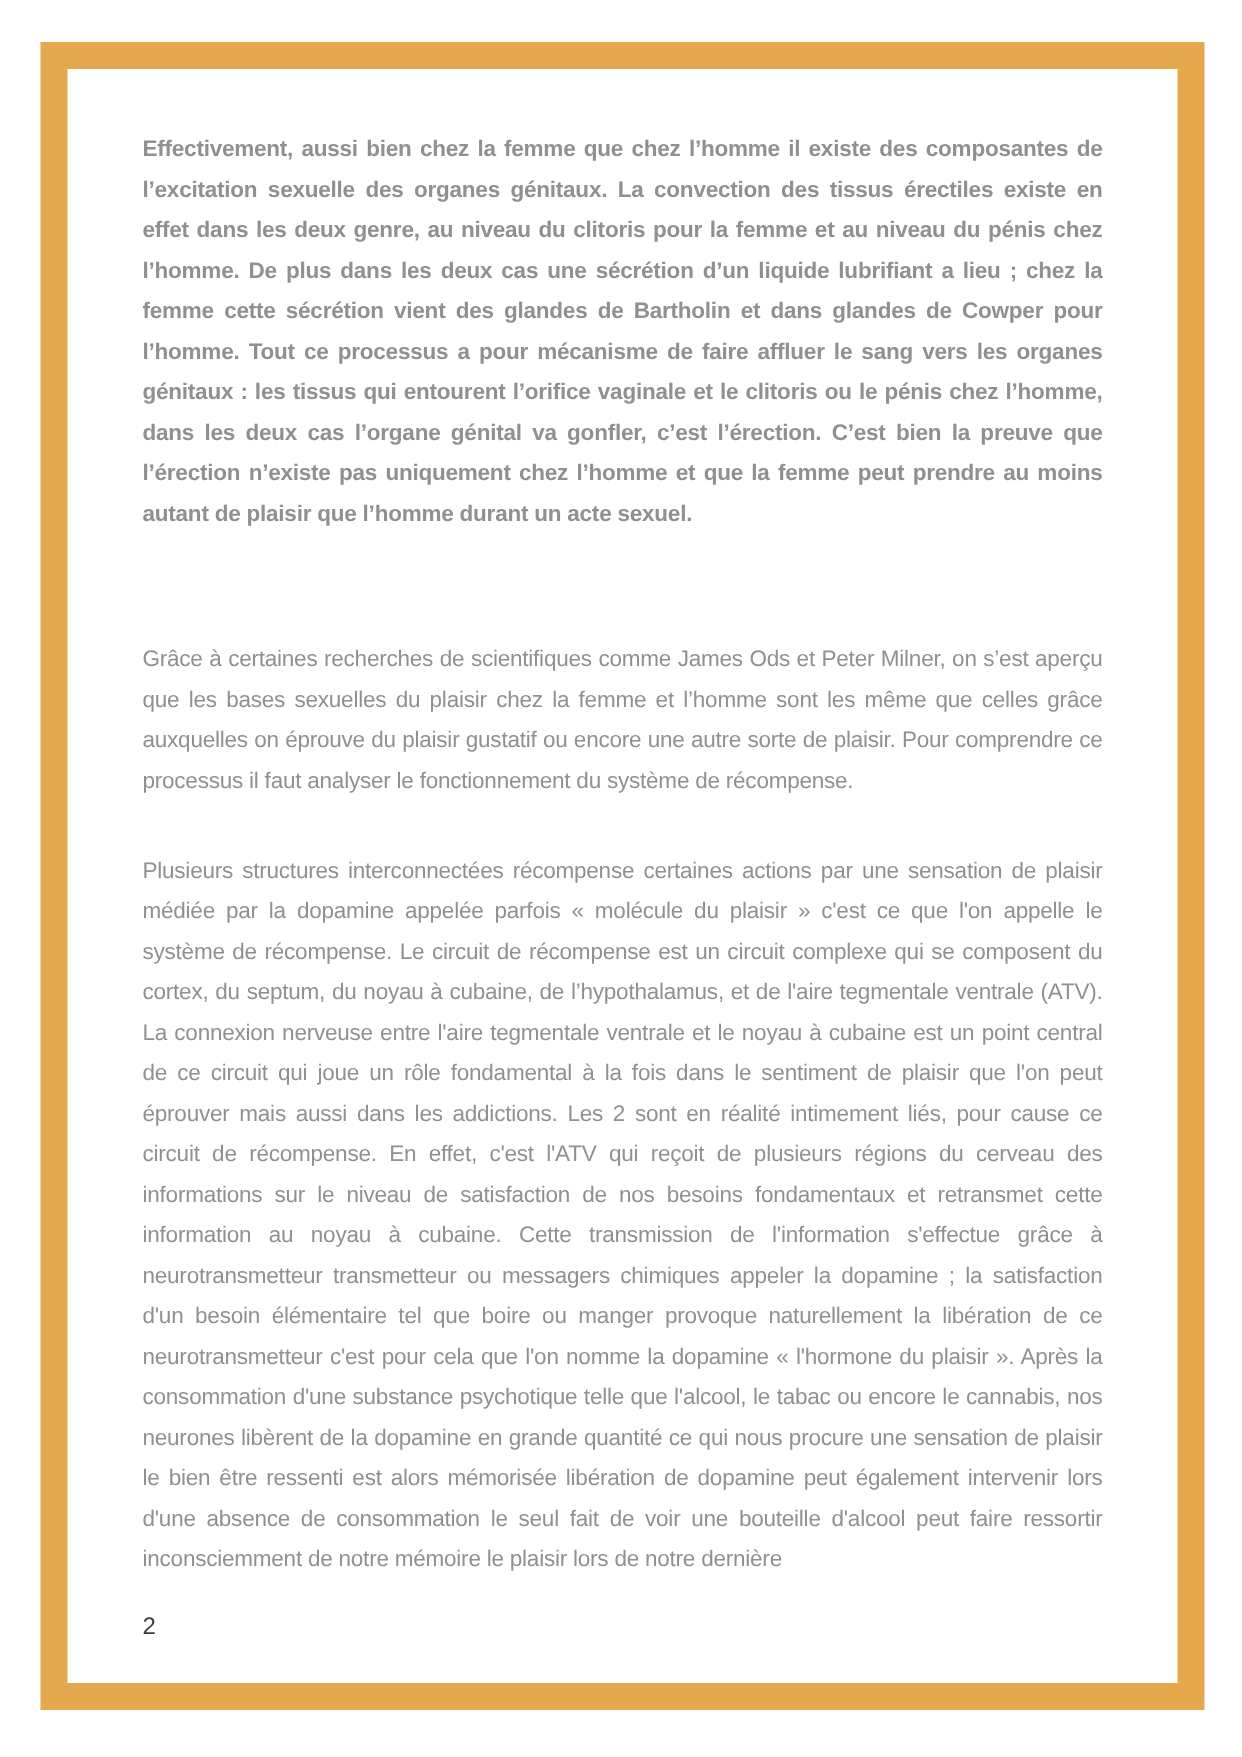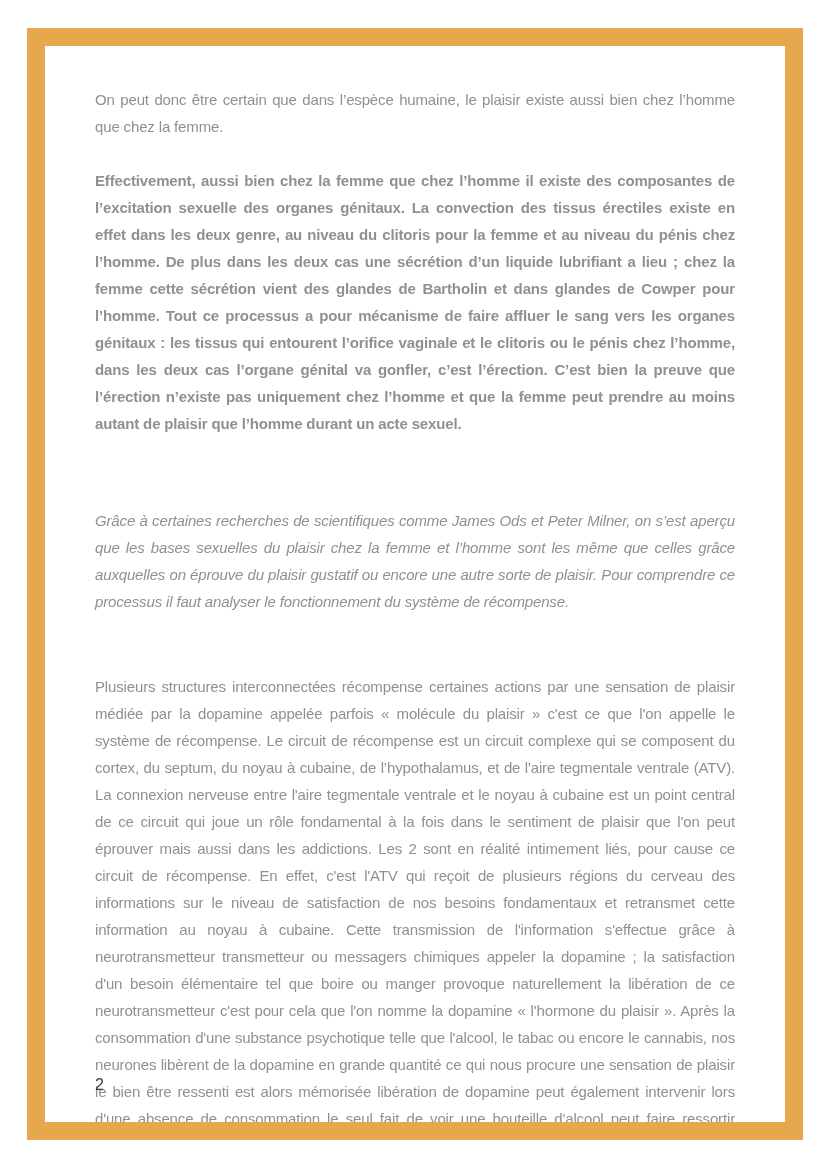--- a/index.html
+++ b/index.html
@@ -39,36 +39,35 @@
   }
   .content p {
     color: var(--text-color);
     font-size: 15px;
     line-height: 27px;
     letter-spacing: -0.15px;
     text-align: justify;
     margin-bottom: 27px;
   }
   p.para-2 { margin-bottom: 70px; font-weight: bold; }
-  p.para-3 { margin-bottom: 58px; font-style: italic; }
+  p.para-3 { margin-bottom: 33px; }
   .page-number {
     position: absolute;
     left: 50px;
     bottom: 28px;
     color: var(--pagenum-color);
     font-size: 16px;
     font-weight: 400;
   }
 </style>
 </head>
 <body>
 
 <div class="page">
   <div class="frame">
     <div class="content">
-      <p class="para-1">On peut donc être certain que dans l’espèce humaine, le plaisir existe aussi bien chez l’homme que chez la femme.</p>
       <p class="para-2">Effectivement, aussi bien chez la femme que chez l’homme il existe des composantes de l’excitation sexuelle des organes génitaux. La convection des tissus érectiles existe en effet dans les deux genre, au niveau du clitoris pour la femme et au niveau du pénis chez l’homme. De plus dans les deux cas une sécrétion d’un liquide lubrifiant a lieu ; chez la femme cette sécrétion vient des glandes de Bartholin et dans glandes de Cowper pour l’homme. Tout ce processus a pour mécanisme de faire affluer le sang vers les organes génitaux : les tissus qui entourent l’orifice vaginale et le clitoris ou le pénis chez l’homme, dans les deux cas l’organe génital va gonfler, c’est l’érection. C’est bien la preuve que l’érection n’existe pas uniquement chez l’homme et que la femme peut prendre au moins autant de plaisir que l’homme durant un acte sexuel.</p>
       <p class="para-3">Grâce à certaines recherches de scientifiques comme James Ods et Peter Milner, on s’est aperçu que les bases sexuelles du plaisir chez la femme et l’homme sont les même que celles grâce auxquelles on éprouve du plaisir gustatif ou encore une autre sorte de plaisir. Pour comprendre ce processus il faut analyser le fonctionnement du système de récompense.</p>
       <p class="para-4">Plusieurs structures interconnectées récompense certaines actions par une sensation de plaisir médiée par la dopamine appelée parfois « molécule du plaisir » c'est ce que l'on appelle le système de récompense. Le circuit de récompense est un circuit complexe qui se composent du cortex, du septum, du noyau à cubaine, de l’hypothalamus, et de l'aire tegmentale ventrale (ATV). La connexion nerveuse entre l'aire tegmentale ventrale et le noyau à cubaine est un point central de ce circuit qui joue un rôle fondamental à la fois dans le sentiment de plaisir que l'on peut éprouver mais aussi dans les addictions. Les 2 sont en réalité intimement liés, pour cause ce circuit de récompense. En effet, c'est l'ATV qui reçoit de plusieurs régions du cerveau des informations sur le niveau de satisfaction de nos besoins fondamentaux et retransmet cette information au noyau à cubaine. Cette transmission de l'information s'effectue grâce à neurotransmetteur transmetteur ou messagers chimiques appeler la dopamine ; la satisfaction d'un besoin élémentaire tel que boire ou manger provoque naturellement la libération de ce neurotransmetteur c'est pour cela que l'on nomme la dopamine « l'hormone du plaisir ». Après la consommation d'une substance psychotique telle que l'alcool, le tabac ou encore le cannabis, nos neurones libèrent de la dopamine en grande quantité ce qui nous procure une sensation de plaisir le bien être ressenti est alors mémorisée libération de dopamine peut également intervenir lors d'une absence de consommation le seul fait de voir une bouteille d'alcool peut faire ressortir inconsciemment de notre mémoire le plaisir lors de notre dernière</p>
       <div class="page-number">2</div>
     </div>
   </div>
 </div>
 
 </body></html>

